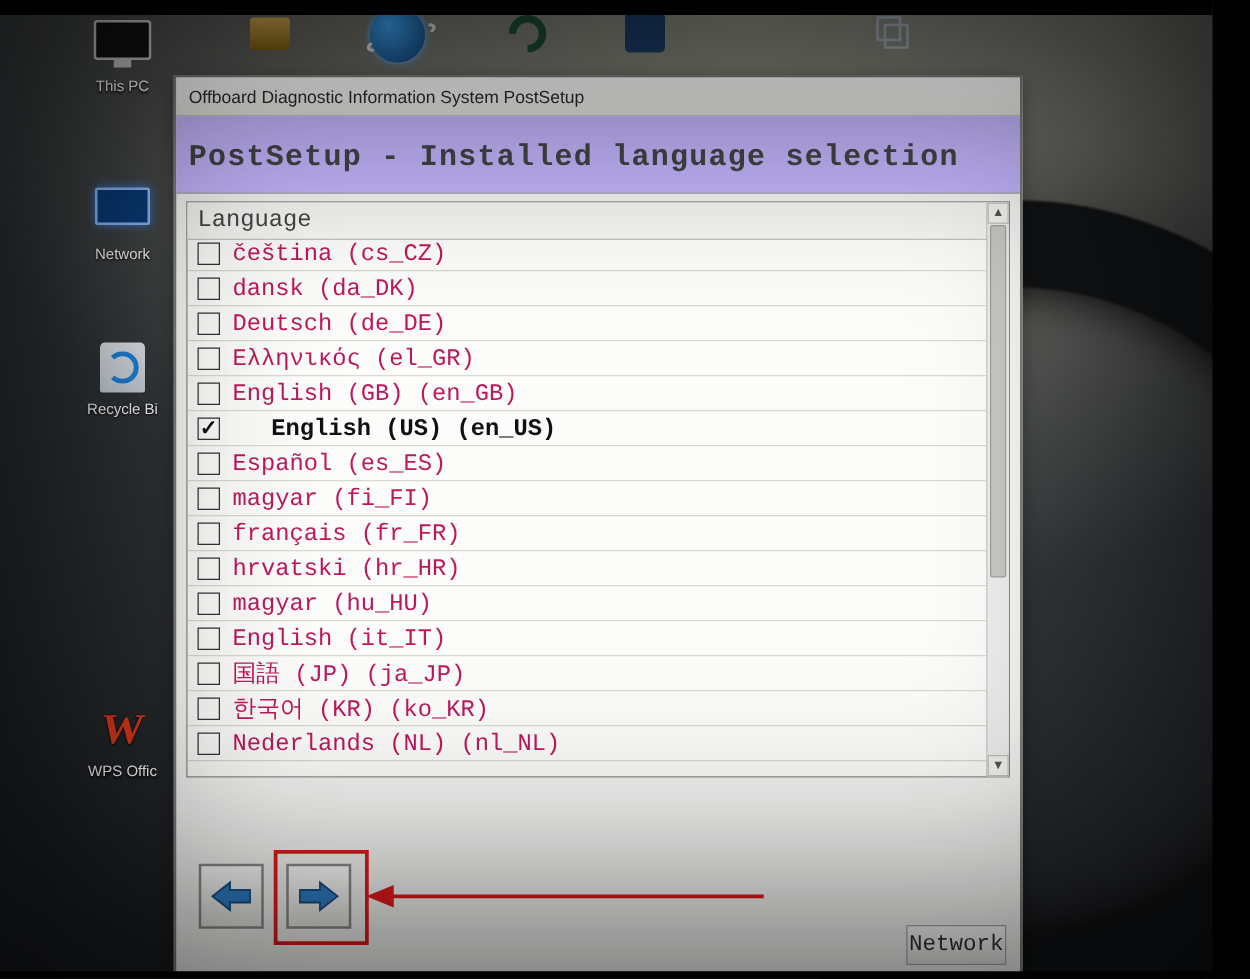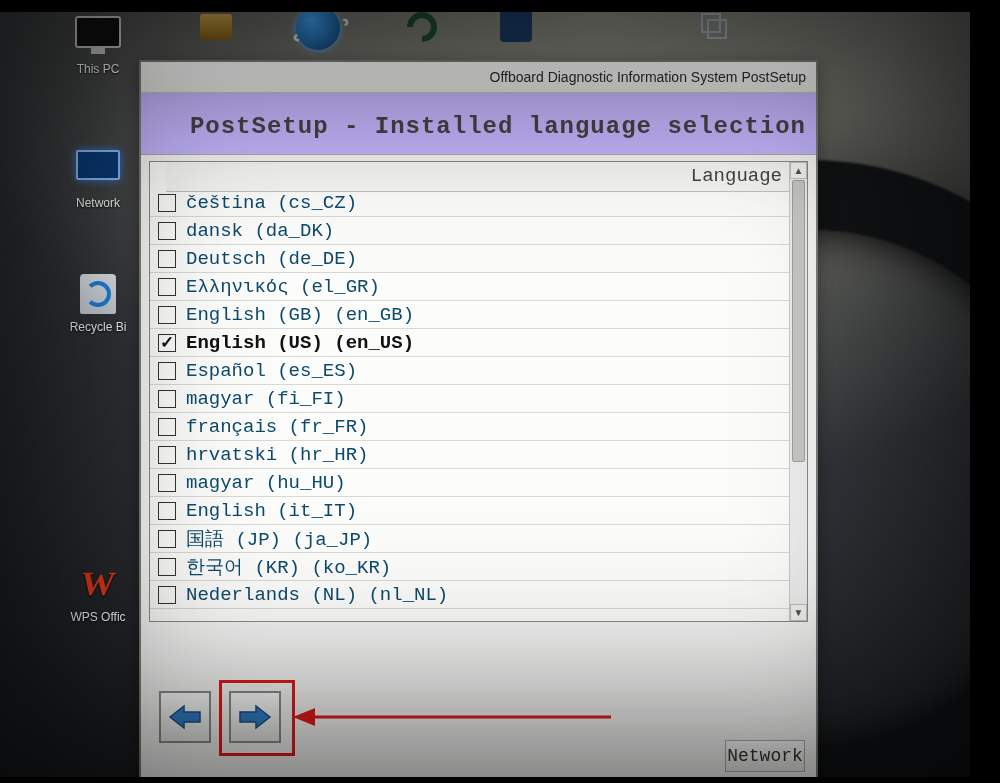--- a/index.html
+++ b/index.html
@@ -49,41 +49,41 @@
   .toprow .ti{position:absolute;top:6px;width:44px;height:44px;}
   .folder{background:linear-gradient(#caa24a,#7a5a13);border-radius:3px;}
   .globe{width:44px;height:44px;border-radius:50%;
     background:radial-gradient(circle at 35% 30%,#3da1f1,#0b3a6a);
     box-shadow:0 0 6px #4fb0ff;}
   .globe:before{content:"";position:absolute;left:-4px;top:16px;width:52px;height:10px;
     border:3px solid #d0d0d0;border-radius:50%;border-top-color:transparent;
     border-bottom-color:transparent;transform:rotate(-18deg);}
   
   .win{position:absolute;left:139px;top:60px;width:675px;height:718px;
-    background:#f5f5f4;border:2px solid #7c7c78;box-shadow:0 3px 14px rgba(0,0,0,.35);text-align:right;}
+    background:#f5f5f4;border:2px solid #7c7c78;box-shadow:0 3px 14px rgba(0,0,0,.35);}
   .titlebar{height:30px;line-height:30px;padding:0 10px;font-size:14px;
     background:linear-gradient(#fefefe,#e4e4e0);border-bottom:1px solid #c0c0bc;
     color:#2b2b2b;}
   .header{padding:20px 10px 14px 10px;background:#c4b5fd;border-bottom:1px solid #a9a9a5;
     font-family:"Courier New",monospace;font-size:24px;font-weight:700;
     letter-spacing:1px;color:#444;}
   .listwrap{margin:6px 8px 0 8px;border:1px solid #8b8b86;background:#fcfcfa;
     height:459px;position:relative;}
-  .colhead{position:absolute;left:16px;right:17px;top:0;height:26px;
+  .colhead{position:absolute;left:0;right:17px;top:0;height:26px;
     border-bottom:1px solid #c2c2be;padding:3px 8px 0;
     font-family:"Courier New",monospace;font-size:19px;color:#444;
     background:#f6f6f3;}
   .rows{position:absolute;left:0;right:17px;top:27px;bottom:0;overflow:hidden;}
   .row{height:27px;padding:0 8px;border-bottom:1px solid #d8d8d4;
     display:flex;align-items:center;font-family:"Courier New",monospace;
-    font-size:19px;color:#0c4a6e;}
+    font-size:19px;color:#be185d;}
   .row .cb{width:16px;height:16px;border:1.5px solid #333;margin-right:10px;
     display:flex;align-items:center;justify-content:center;}
   .row .cb.checked:after{content:"✓";font:700 17px/14px sans-serif;color:#111;}
-  .row.sel{font-weight:700;color:#111;}
+  .row.sel{font-weight:700;color:#111;gap:31px;}
   .vscroll{position:absolute;right:0;top:0;bottom:0;width:17px;
     background:#eee;border-left:1px solid #c9c9c5;}
   .vscroll .btn{position:absolute;left:0;width:17px;height:17px;background:#f4f4f0;
     border:1px solid #bfbfbb;box-sizing:border-box;color:#555;
     display:flex;align-items:center;justify-content:center;font-size:10px;}
   .vscroll .thumb{position:absolute;left:2px;right:2px;top:18px;height:280px;
     background:#c7c7c3;border:1px solid #a0a09c;border-radius:2px;}
   .navbtn{position:absolute;width:48px;height:48px;border:2px solid #8b8b86;
     background:linear-gradient(#fefefe,#e8e8e4);
     display:flex;align-items:center;justify-content:center;}

